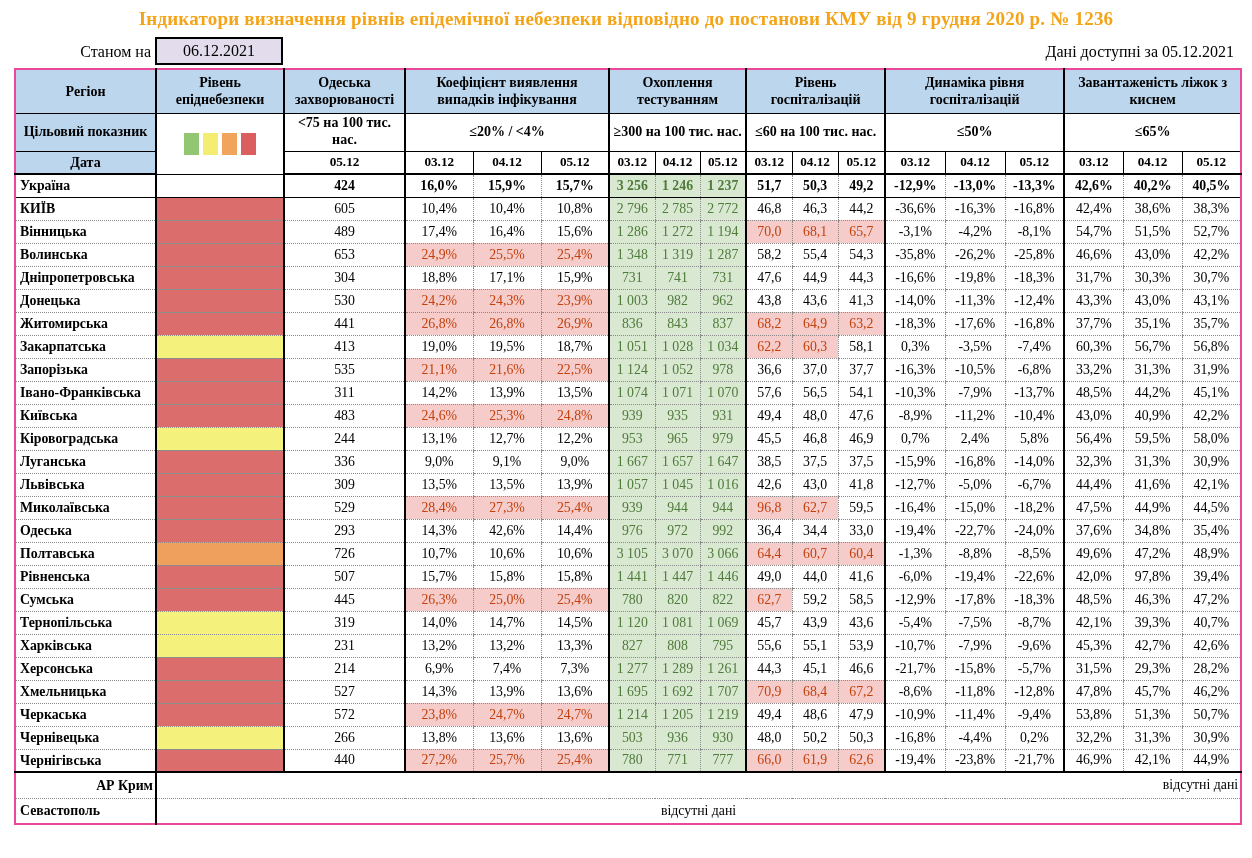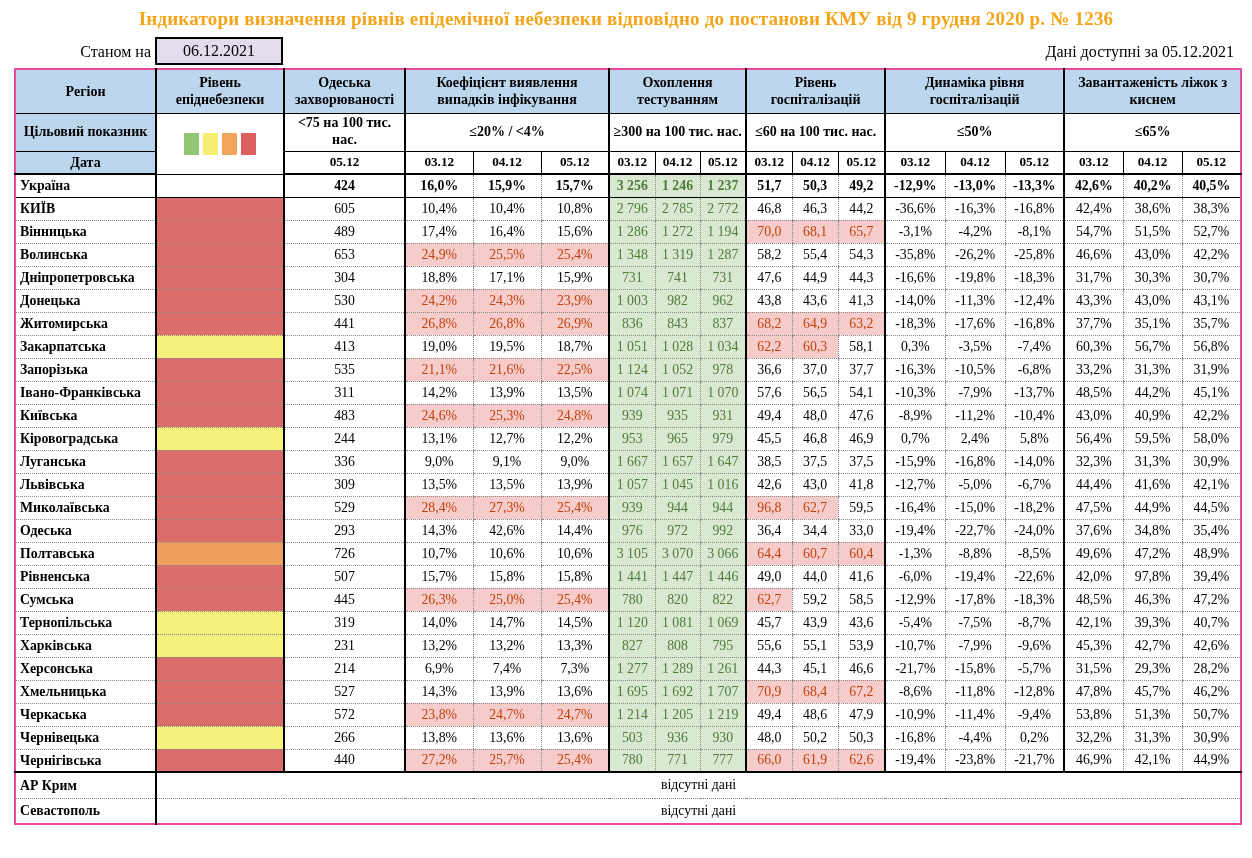--- a/index.html
+++ b/index.html
@@ -31,21 +31,21 @@
   thead tr.h3 th, thead tr.h3 td { border-bottom:2px solid #000; }
   .legend-cell { background:#fff; text-align:center; vertical-align:middle; }
   .legend-cell .sw { display:inline-block; width:15px; height:22px; margin:0 2px; vertical-align:middle; }
   .sepl { border-left:2px solid #000 !important; }
   tbody td { border-bottom:1px dotted #8a8a8a; padding:0 2px; background:#fff; }
   tbody td.dot { border-left:1px dotted #8a8a8a; }
   tbody td.sepl { border-left:2px solid #000; }
   tbody tr { height:23px; }
   tbody tr.solid-bottom td { border-bottom:1.6px solid #000; }
   tbody tr.bold-row td { font-weight:bold; }
-  tbody tr.nodata-first td { border-top:2px solid #000; }
+  tbody tr.nodata-first td { border-top:2px solid #000;text-align:right; }
   tbody tr.nodata-row { height:26px; }
   .region-cell { font-weight:bold; text-align:left; padding-left:4px; line-height:1.1; }
   .num { text-align:center; }
   .green { background:#D9E8D1; color:#4E7A3A; }
   .alert { background:#F6CCCB; color:#c2410c; }
   .nodata { text-align:center; font-weight:normal; }
 </style>
 </head>
 <body>
 

